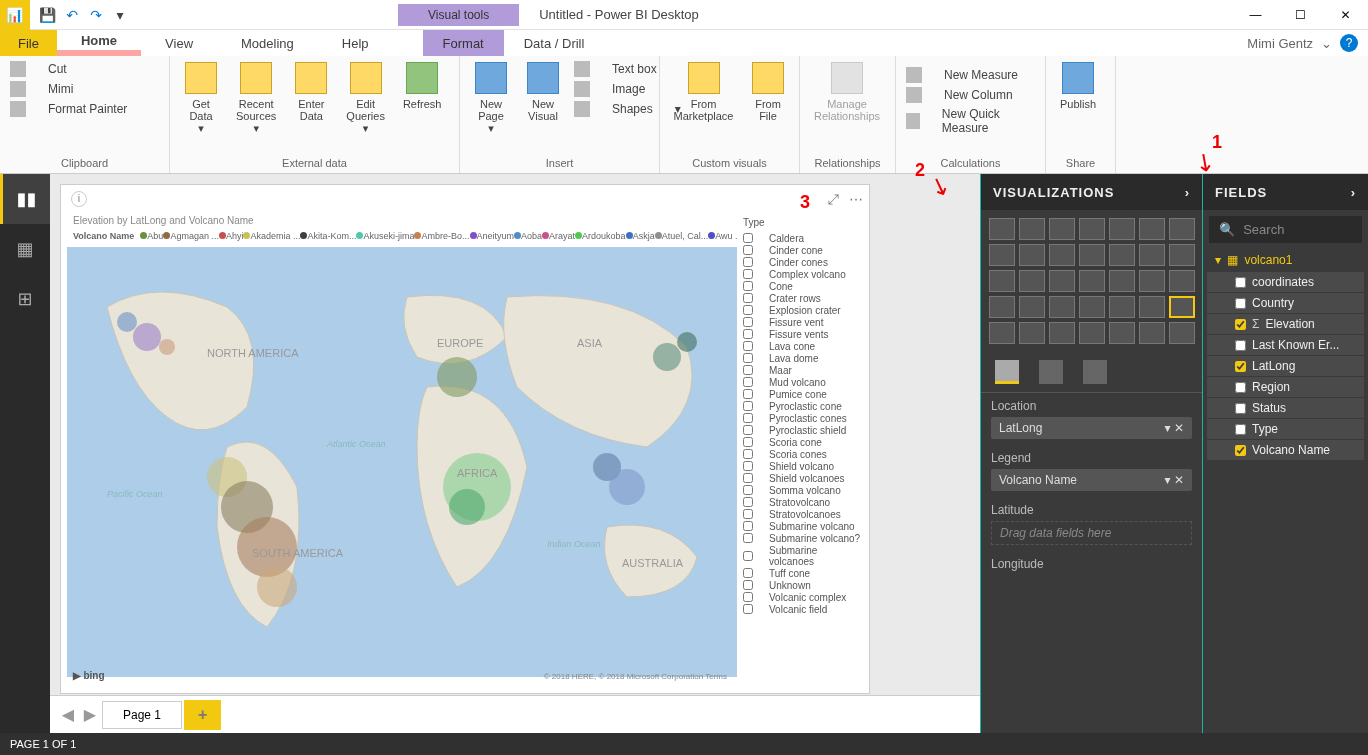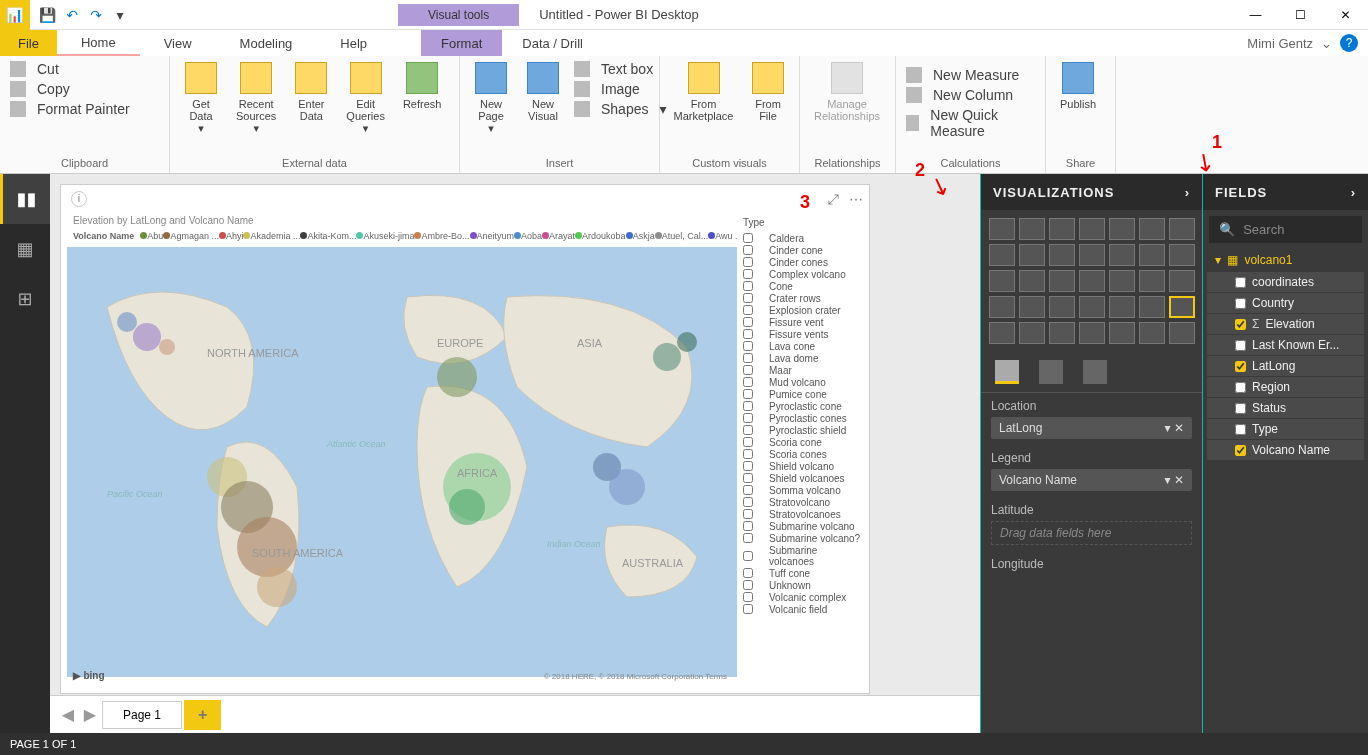--- a/index.html
+++ b/index.html
@@ -12,37 +12,37 @@
 .qat-btn { width: 20px; height: 20px; display: flex; align-items: center; justify-content: center; font-size: 14px; color: #444; }
 .visual-tools { background: #b19cd9; color: #333; padding: 4px 30px; font-size: 12px; margin-left: 260px; }
 .title-text { flex: 1; text-align: left; padding-left: 20px; font-size: 13px; color: #444; }
 .win-controls { display: flex; }
 .win-btn { width: 45px; height: 30px; display: flex; align-items: center; justify-content: center; font-size: 12px; }
 
 
 .menubar { height: 26px; display: flex; align-items: stretch; background: #fff; }
 .file-tab { background: #f2c811; color: #333; padding: 0 18px; display: flex; align-items: center; font-size: 13px; }
 .menu-tab { padding: 0 24px; display: flex; align-items: center; font-size: 13px; color: #444; }
-.menu-tab.sel { border-bottom: 2px solid #fca5a5; }
+.menu-tab.sel { border-bottom: 6px solid #fca5a5; font-weight: bold; }
 .context-tab { background: #b19cd9; color: #333; padding: 0 20px; display: flex; align-items: center; font-size: 13px; }
 .user-area { margin-left: auto; padding: 0 10px; display: flex; align-items: center; gap: 8px; font-size: 13px; color: #666; }
 .help-circle { width: 18px; height: 18px; background: #0078d4; border-radius: 50%; color: #fff; display: flex; align-items: center; justify-content: center; font-size: 12px; }
 
 
 .ribbon { height: 118px; display: flex; background: #fafafa; border-bottom: 1px solid #ccc; }
 .rgroup { border-right: 1px solid #ddd; padding: 2px 6px; display: flex; flex-direction: column; }
 .rgroup-body { flex: 1; display: flex; gap: 2px; }
 .rgroup-label { text-align: center; font-size: 11px; color: #666; padding: 2px 0; }
 .big-btn { display: flex; flex-direction: column; align-items: center; justify-content: flex-start; padding: 4px 8px; font-size: 11px; color: #444; min-width: 50px; }
 .big-btn .icon { width: 32px; height: 32px; background: #ffd966; margin-bottom: 4px; border: 1px solid #c9a523; }
 .big-btn .icon.blue { background: #6fa8dc; border-color: #3d85c6; }
 .big-btn .icon.green { background: #93c47d; border-color: #6aa84f; }
 .big-btn .icon.gray { background: #ccc; border-color: #999; }
 .small-btns { display: flex; flex-direction: column; gap: 2px; justify-content: flex-start; padding-top: 2px; }
-.small-btn { display: flex; align-items: center; gap: 11px; font-size: 14px; color: #444; padding: 1px 4px; }
+.small-btn { display: flex; align-items: center; gap: 22px; font-size: 12px; color: #444; padding: 1px 4px; }
 .small-btn .sicon { width: 16px; height: 16px; background: #bbb; }
 
 
 .main { display: flex; height: 559px; background: #f3f2f1; }
 .leftnav { width: 50px; background: #2a2a2a; display: flex; flex-direction: column; }
 .leftnav-item { height: 50px; display: flex; align-items: center; justify-content: center; color: #aaa; font-size: 18px; }
 .leftnav-item.sel { background: #404040; border-left: 3px solid #f2c811; color: #fff; }
 
 .canvas { flex: 1; background: #eaeaea; position: relative; padding: 10px; }
 .page-surface { background: #fff; height: 510px; width: 810px; position: relative; border: 1px solid #ccc; padding: 6px; display: flex; gap: 6px; }
@@ -127,21 +127,21 @@
 <div class="ribbon">
   <div class="rgroup" style="width:170px">
     <div class="rgroup-body">
       <div class="small-btns">
         <div class="small-btn">
             <div class="sicon"></div>
             <span>Cut</span>
           </div>
         <div class="small-btn">
             <div class="sicon"></div>
-            <span>Copy</span>
+            <span>Mimi</span>
           </div>
         <div class="small-btn">
             <div class="sicon"></div>
             <span>Format Painter</span>
           </div>
       </div>
     </div>
     <div class="rgroup-label">Clipboard</div>
   </div>
   <div class="rgroup" style="width:290px">

